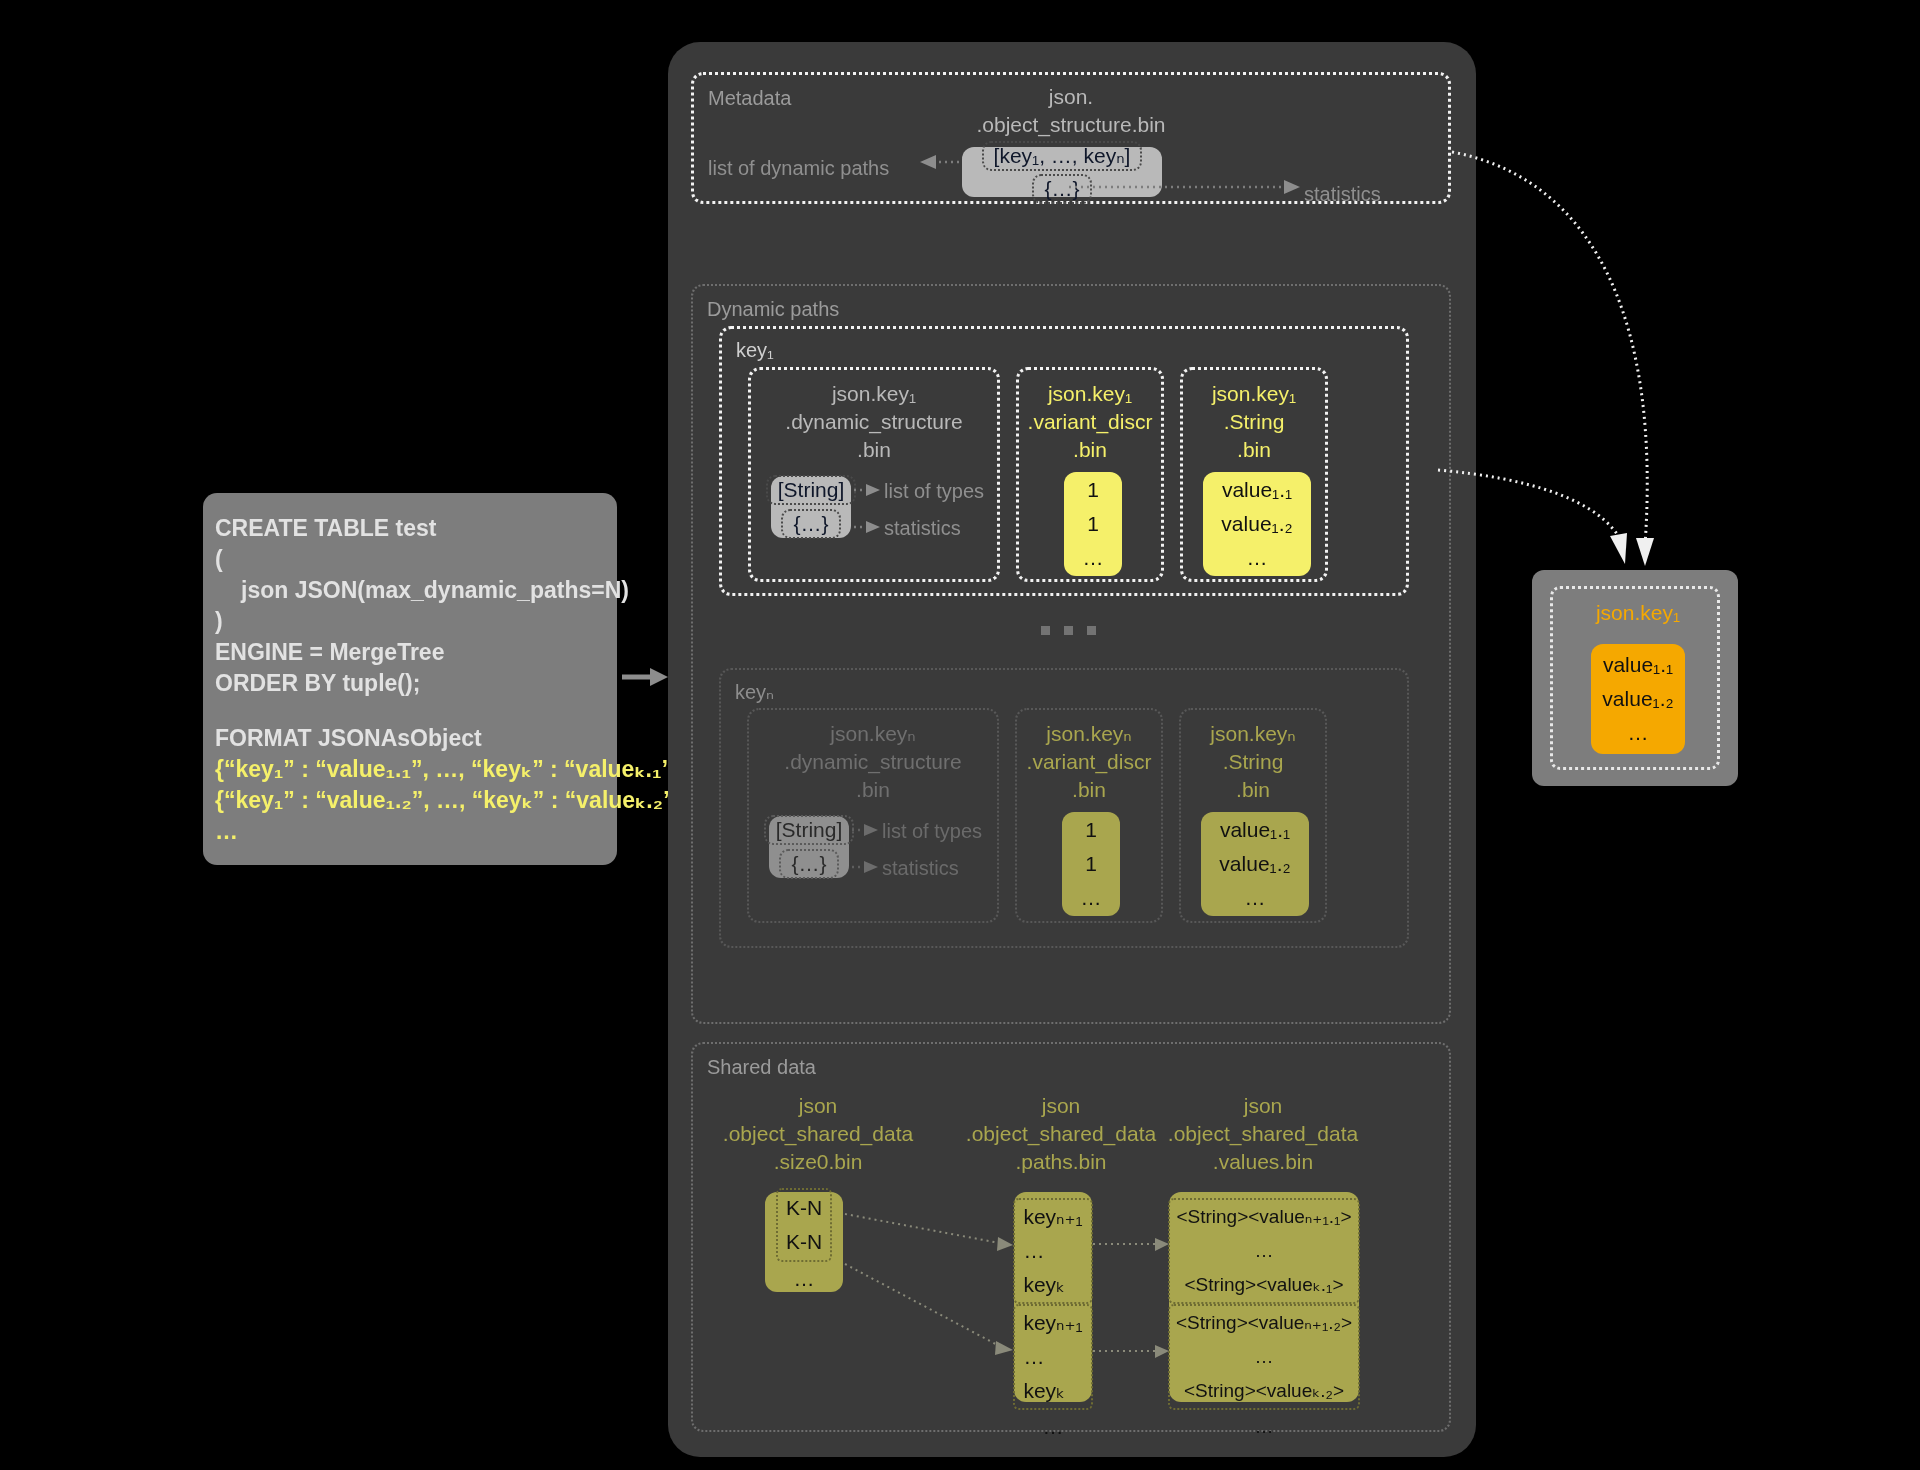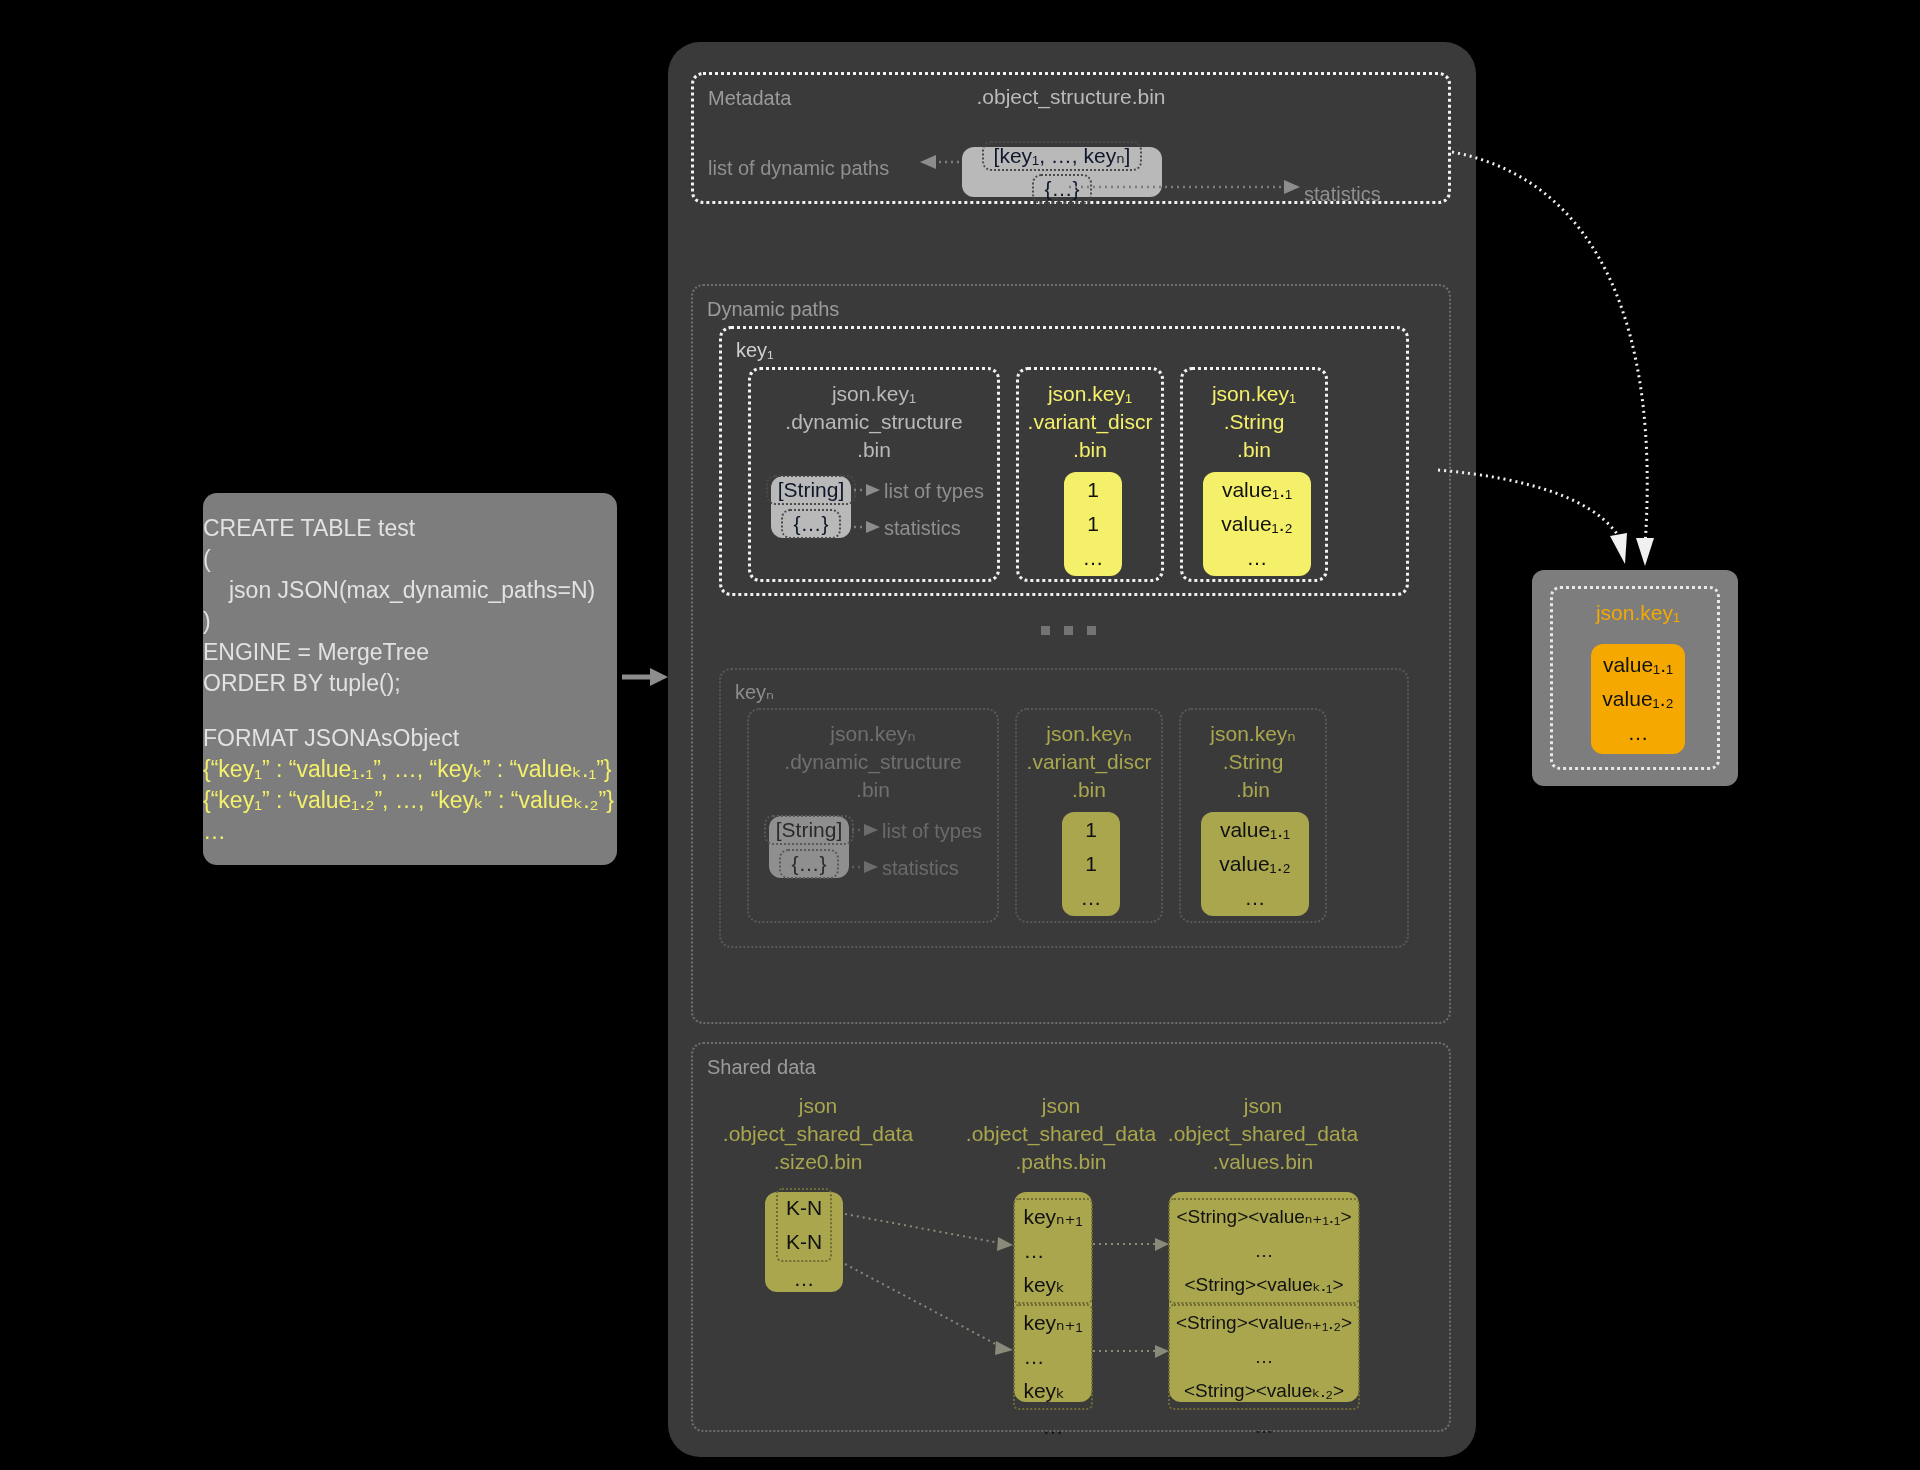--- a/index.html
+++ b/index.html
@@ -3,21 +3,21 @@
 <meta charset="utf-8">
 <style>
   html,body{margin:0;padding:0;background:#000;}
   body{width:1920px;height:1470px;position:relative;overflow:hidden;
        font-family:"Liberation Sans","DejaVu Sans",sans-serif;}
   .stage{position:absolute;left:0;top:0;width:1920px;height:1470px;}
 
   
   #sql-card{position:absolute;left:203px;top:493px;width:414px;height:372px;
             background:#7d7d7d;border-radius:14px;box-sizing:border-box;
-            padding:20px 16px 0 0;}
+            padding:20px 16px 0 12px;font-weight:bold;}
   #sql-card .ln{color:#e2e2e2;font-size:23px;line-height:31px;white-space:pre;}
   #sql-card .ln.ind{padding-left:26px;}
   #sql-card .ln.yel{color:#f5f06a;}
   #sql-card .gap{height:24px;}
 
   
   #sql-arrow{position:absolute;left:622px;top:664px;width:48px;height:26px;}
 
   
   #main-panel{position:absolute;left:668px;top:42px;width:808px;height:1415px;
@@ -94,20 +94,21 @@
       <path d="M28,4 L46,13 L28,22 Z" fill="#8d8d8d"></path>
     </svg>
   </div>
 
   <div id="main-panel">
 
     <div class="sec dotted-bright" style="left:23px;top:30px;width:760px;height:132px;">
       <div class="sec-label" style="left:14px;top:12px;">Metadata</div>
 
       <div class="filetitle t-gray" style="left:0;top:8px;width:100%;">
+        <div>json.</div>
         <div>.object_structure.bin</div>
       </div>
 
       <div class="chip" style="left:268px;top:72px;width:200px;height:50px;gap:3px;">
         <div class="crow">[key₁, …, keyₙ]</div>
         <div class="crow">{…}</div>
       </div>
 
       <div class="note" style="left:14px;top:82px;">list of dynamic paths</div>
       <div class="note" style="left:610px;top:108px;">statistics</div>

